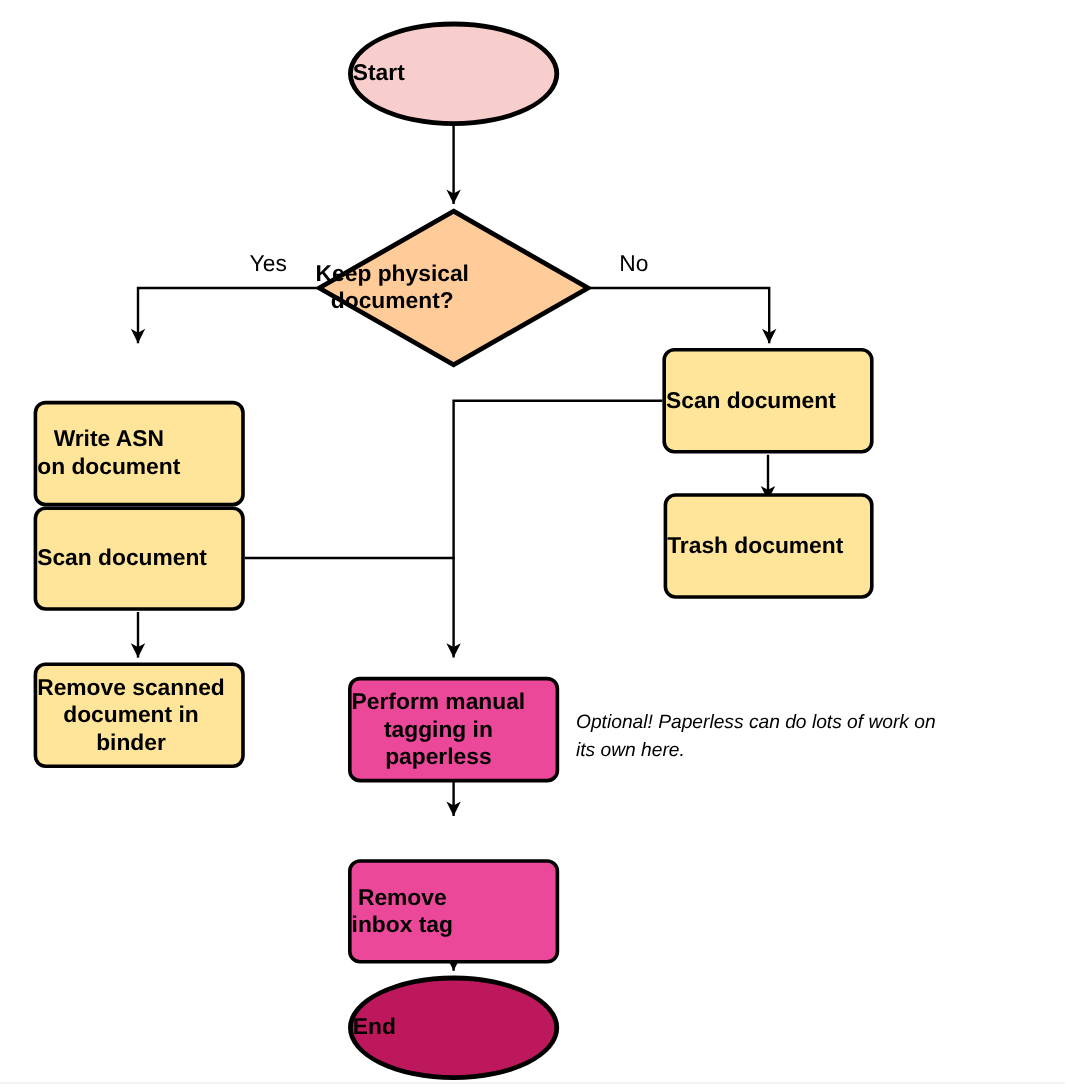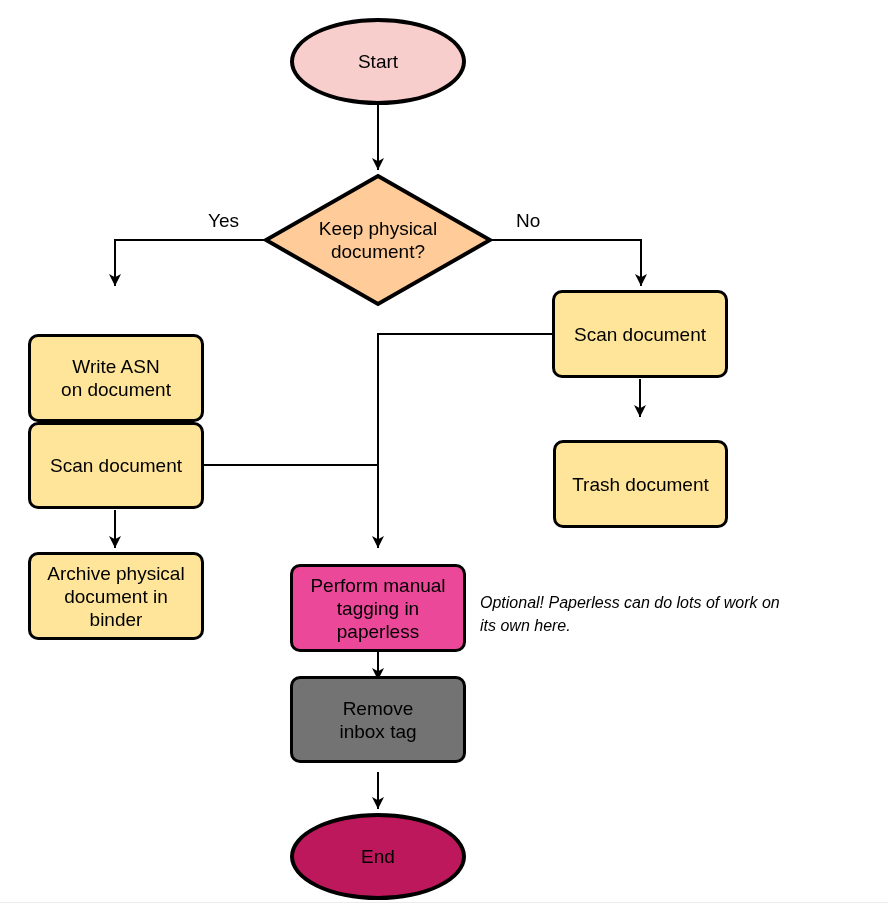--- a/index.html
+++ b/index.html
@@ -3,23 +3,24 @@
 <meta charset="utf-8">
 <style>
   html,body{margin:0;padding:0;background:#ffffff;}
   .canvas{
     position:relative;width:888px;height:907px;background:#ffffff;
     font-family:"Liberation Sans",sans-serif;color:#000;overflow:hidden;
   }
   .edges{position:absolute;left:0;top:0;width:888px;height:907px;}
   .node{
     position:absolute;box-sizing:border-box;
-    display:flex;align-items:center;justify-content:center;
+    display:flex;align-items:center;
     text-align:center;font-size:19px;line-height:23px;
     white-space:pre-line;
+    font-weight:bold;
   }
   .process{border:3px solid #000;border-radius:10px;}
   .terminal{border:4px solid #000;border-radius:50%;}
   .decision-wrap{background:transparent;}
   .decision-wrap svg{position:absolute;left:0;top:0;}
   .decision-wrap .dlabel{position:relative;z-index:1;}
   .edge-label{
     position:absolute;font-size:19px;line-height:20px;text-align:left;
     background:#fff;padding:0 2px;
   }
@@ -69,40 +70,40 @@
   <div class="node process" style="left: 28px; top: 290px; width: 176px; height: 88px; background-color: rgb(255, 229, 153); margin-top: 44px;">
     <span>Write ASN
 on document</span>
   </div>
 
   <div class="node process" style="left: 28px; top: 422px; width: 176px; height: 87px; background-color: rgb(255, 229, 153);">
     <span>Scan document</span>
   </div>
 
   <div class="node process" style="left: 28px; top: 552px; width: 176px; height: 88px; background-color: rgb(255, 229, 153);">
-    <span>Archive physical
+    <span>Remove scanned
 document in
 binder</span>
   </div>
 
   <div class="node process" style="left: 552px; top: 290px; width: 176px; height: 88px; background-color: rgb(255, 229, 153);">
     <span>Scan document</span>
   </div>
 
-  <div class="node process" style="left: 553px; top: 440px; width: 175px; height: 88px; background-color: rgb(255, 229, 153);">
+  <div class="node process" style="left: 553px; top: 411px; width: 175px; height: 88px; background-color: rgb(255, 229, 153);">
     <span>Trash document</span>
   </div>
 
   <div class="node process" style="left: 290px; top: 552px; width: 176px; height: 88px; background-color: #ec4899; margin-top: 12px;">
     <span>Perform manual
 tagging in
 paperless</span>
   </div>
 
-  <div class="node process" style="left: 290px; top: 676px; width: 176px; height: 87px; background-color: #737373;">
+  <div class="node process" style="left: 290px; top: 716px; width: 176px; height: 87px; background-color: #ec4899;">
     <span>Remove
 inbox tag</span>
   </div>
 
   <div class="node terminal" style="left: 290px; top: 813px; width: 176px; height: 87px; background-color: #be185d;">
     <span>End</span>
   </div>
 
   <div class="edge-label" style="left:206px;top:211px;width:44px;">Yes</div>
   <div class="edge-label" style="left:514px;top:211px;width:38px;">No</div>

